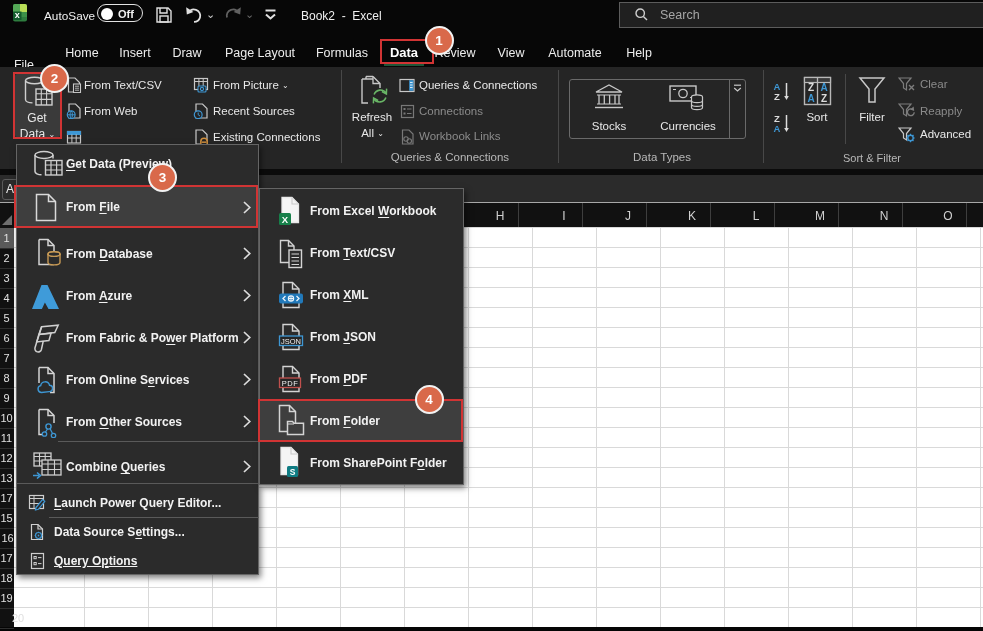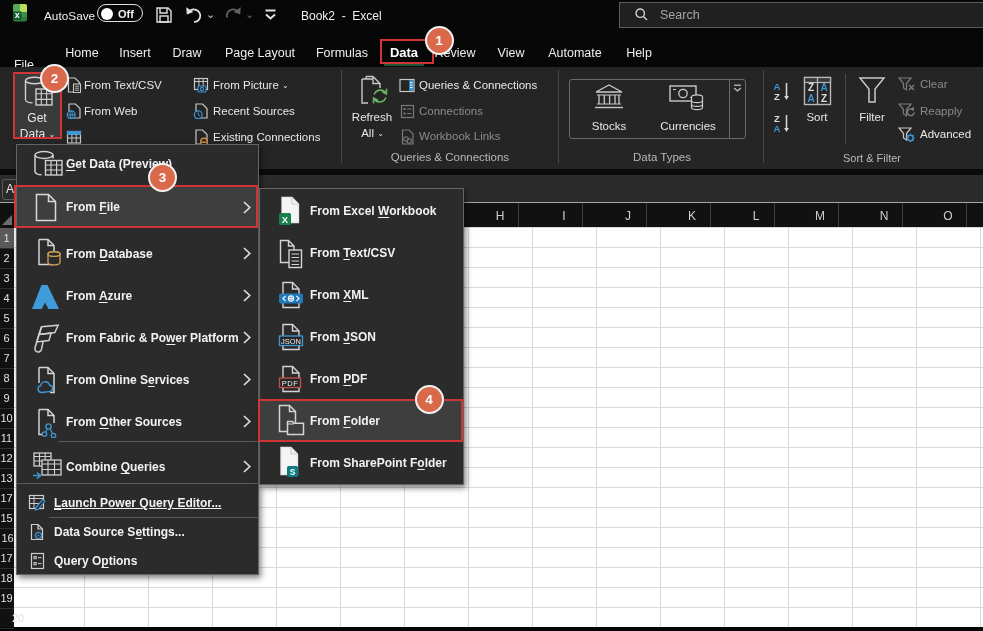--- a/index.html
+++ b/index.html
@@ -415,39 +415,39 @@
   <svg class="abs" style="left:227px;top:316px;" width="8" height="13" viewBox="0 0 8 13">
       <path d="M1 1 L6.8 6.5 L1 12" fill="none" stroke="#dcdcdc" stroke-width="1.7"></path>
     </svg>
   <div class="abs" style="left:1px;top:339px;width:241px;height:1px;background:#5a5a5a;"></div>
 
   <svg class="abs" style="left:12px;top:350px;" width="18" height="17" viewBox="0 0 18 17">
     <rect x="1.5" y="1.5" width="14" height="13" fill="none" stroke="#cfcfcf" stroke-width="1.2"></rect>
     <path d="M1.5 4.5 H15.5 M6 1.5 V14.5 M1.5 9.5 H15.5" stroke="#cfcfcf" stroke-width="1"></path>
     <path d="M8 13.5 L14.5 5.5 L16.8 7.3 L10.4 15.3 L7.5 16 Z" fill="#2b2b2b" stroke="#3e97d4" stroke-width="1.2"></path>
   </svg>
-  <div class="abs menuitem" style="left:38px;top:352px;text-decoration:underline;"><u>L</u>aunch Power Query Editor...</div>
+  <div class="abs menuitem" style="left:38px;top:352px;"><u>L</u>aunch Power Query Editor...</div>
   <div class="abs" style="left:33px;top:373px;width:210px;height:1px;background:#5a5a5a;"></div>
 
   <svg class="abs" style="left:13px;top:379px;" width="17" height="18" viewBox="0 0 17 18">
     <path d="M2.5 1.5 H9 L13.5 6 V16.5 H2.5 Z" fill="none" stroke="#cfcfcf" stroke-width="1.2"></path>
     <path d="M9 1.5 V6 H13.5" fill="none" stroke="#cfcfcf" stroke-width="1.2"></path>
     <circle cx="9.5" cy="12.5" r="3" fill="#2b2b2b" stroke="#3e97d4" stroke-width="1.2"></circle>
     <circle cx="9.5" cy="12.5" r="0.9" fill="#3e97d4"></circle>
     <path d="M9.5 8.7 v1 M9.5 15.3 v1 M5.7 12.5 h1 M12.3 12.5 h1 M6.8 9.8 l.7 .7 M11.5 14.5 l.7 .7 M12.2 9.8 l-.7 .7 M7.5 14.5 l-.7 .7" stroke="#3e97d4" stroke-width="1.1"></path>
   </svg>
   <div class="abs menuitem" style="left:38px;top:381px;">Data Source S<u>e</u>ttings...</div>
 
   <svg class="abs" style="left:13px;top:408px;" width="17" height="18" viewBox="0 0 17 18">
     <rect x="2.5" y="1.5" width="12" height="15" fill="none" stroke="#cfcfcf" stroke-width="1.2"></rect>
     <rect x="5" y="4.5" width="2.2" height="2.2" fill="none" stroke="#cfcfcf" stroke-width="1"></rect>
     <rect x="5" y="10.5" width="2.2" height="2.2" fill="none" stroke="#cfcfcf" stroke-width="1"></rect>
     <path d="M9 5.6 H12.5 M9 11.6 H12.5" stroke="#cfcfcf" stroke-width="1"></path>
   </svg>
-  <div class="abs menuitem" style="left:38px;top:410px;">Query O<u>p</u>tions</div>
+  <div class="abs menuitem" style="left:38px;top:410px;text-decoration:underline;">Query O<u>p</u>tions</div>
 </div>
 
 <div class="abs" style="left:259px;top:188px;width:205px;height:297px;background:#2b2b2b;border:1px solid #656565;box-sizing:border-box;z-index:22;box-shadow:2px 3px 6px rgba(0,0,0,0.5);"></div>
 <div id="submenu" class="abs" style="left:259px;top:188px;width:205px;height:297px;z-index:23;">
 
   <svg class="abs" style="left:19px;top:8px;" width="26" height="30" viewBox="0 0 26 30">
     <path d="M4 1.5 H14 L20.5 8 V26.5 H4 Z" fill="#f5f5f5" stroke="#e8e8e8" stroke-width="1.3"></path>
     <path d="M14 1.5 V8 H20.5" fill="none" stroke="#c9c9c9" stroke-width="1.1"></path>
     <rect x="1" y="17" width="12" height="12" rx="1.5" fill="#17804a"></rect>
     <text x="7" y="26.5" font-size="9.5" font-weight="bold" fill="#fff" text-anchor="middle" font-family="Liberation Sans">X</text>

